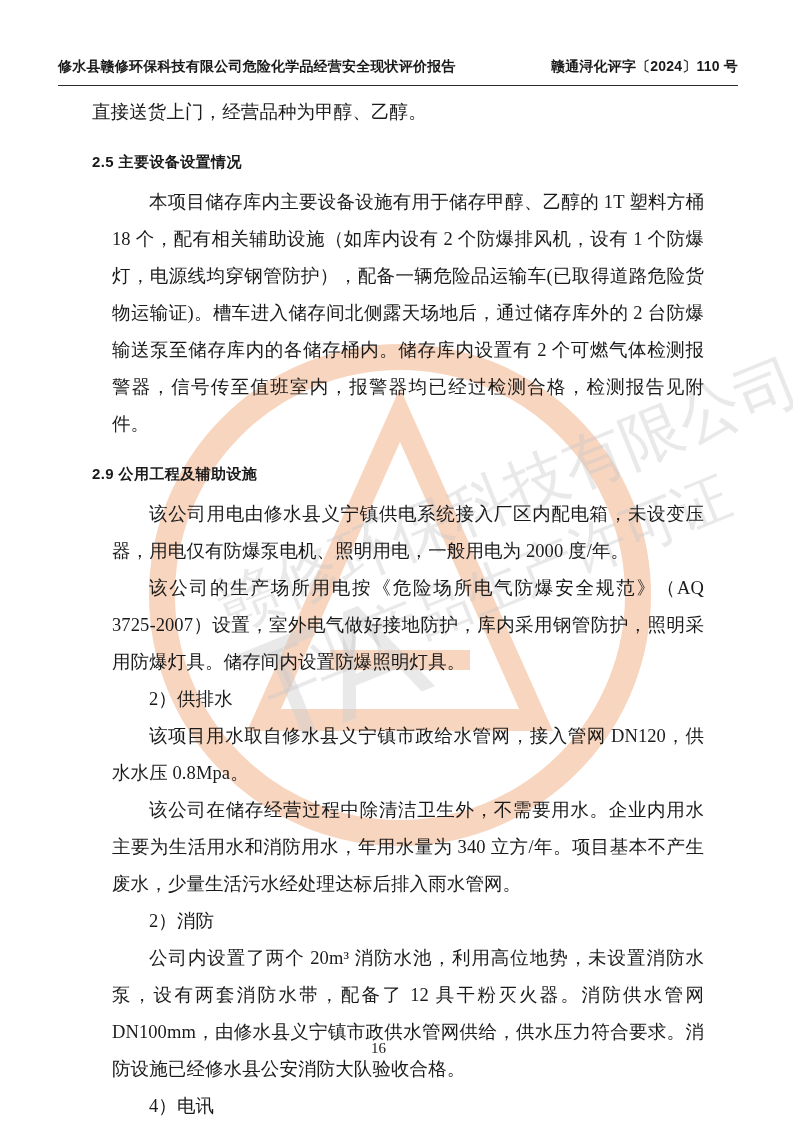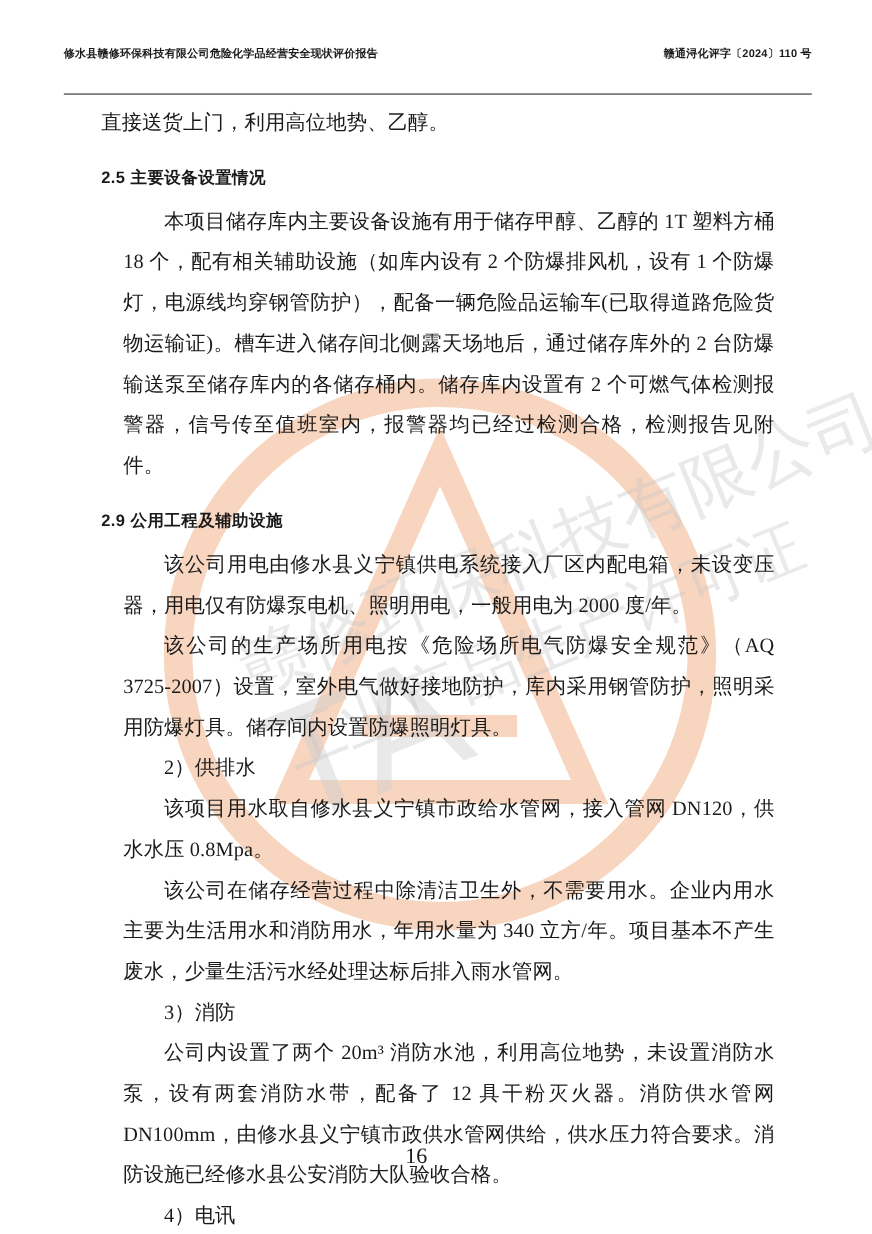--- a/index.html
+++ b/index.html
@@ -24,26 +24,26 @@
     left: 0; top: 0;
     width: 793px; height: 1122px;
     pointer-events: none;
     z-index: 0;
   }
 
   
   .header {
     position: absolute;
     left: 58px;
-    top: 42px;
+    top: 58px;
     width: 680px;
     display: flex;
     justify-content: space-between;
     align-items: flex-end;
-    font-size: 10px;
+    font-size: 14px;
     font-family: "Liberation Sans", sans-serif;
     font-weight: bold;
     letter-spacing: 0.2px;
     z-index: 2;
   }
   .header .left { white-space: nowrap; }
   .header .right { white-space: nowrap; }
   .header-rule {
     position: absolute;
     left: 58px;
@@ -80,21 +80,21 @@
     letter-spacing: 0.4px;
   }
 
   
   .page-number {
     position: absolute;
     left: 0;
     top: 1040px;
     width: 757px;
     text-align: center;
-    font-size: 20px;
+    font-size: 15px;
     font-family: "Liberation Serif", serif;
     z-index: 2;
   }
 </style>
 </head>
 <body>
 
 <div class="page">
 
   <svg class="watermark" viewBox="0 0 793 1122" xmlns="http://www.w3.org/2000/svg">
@@ -112,34 +112,34 @@
     </g>
   </svg>
 
   <div class="header">
     <span class="left">修水县赣修环保科技有限公司危险化学品经营安全现状评价报告</span>
     <span class="right">赣通浔化评字〔2024〕110 号</span>
   </div>
   <div class="header-rule"></div>
 
   <div class="content">
-    <p>直接送货上门，利用高位地势、乙醇。</p>
+    <p>直接送货上门，经营品种为甲醇、乙醇。</p>
 
     <h2>2.5 主要设备设置情况</h2>
     <p class="indent">本项目储存库内主要设备设施有用于储存甲醇、乙醇的 1T 塑料方桶 18 个，配有相关辅助设施（如库内设有 2 个防爆排风机，设有 1 个防爆灯，电源线均穿钢管防护），配备一辆危险品运输车(已取得道路危险货物运输证)。槽车进入储存间北侧露天场地后，通过储存库外的 2 台防爆输送泵至储存库内的各储存桶内。储存库内设置有 2 个可燃气体检测报警器，信号传至值班室内，报警器均已经过检测合格，检测报告见附件。</p>
 
     <h2>2.9 公用工程及辅助设施</h2>
     <p class="indent">该公司用电由修水县义宁镇供电系统接入厂区内配电箱，未设变压器，用电仅有防爆泵电机、照明用电，一般用电为 2000 度/年。</p>
     <p class="indent">该公司的生产场所用电按《危险场所电气防爆安全规范》（AQ 3725-2007）设置，室外电气做好接地防护，库内采用钢管防护，照明采用防爆灯具。储存间内设置防爆照明灯具。</p>
 
     <p class="indent">2）供排水</p>
     <p class="indent">该项目用水取自修水县义宁镇市政给水管网，接入管网 DN120，供水水压 0.8Mpa。</p>
     <p class="indent">该公司在储存经营过程中除清洁卫生外，不需要用水。企业内用水主要为生活用水和消防用水，年用水量为 340 立方/年。项目基本不产生废水，少量生活污水经处理达标后排入雨水管网。</p>
 
-    <p class="indent">3）消防</p>
+    <p class="indent">2）消防</p>
     <p class="indent">公司内设置了两个 20m³ 消防水池，利用高位地势，未设置消防水泵，设有两套消防水带，配备了 12 具干粉灭火器。消防供水管网 DN100mm，由修水县义宁镇市政供水管网供给，供水压力符合要求。消防设施已经修水县公安消防大队验收合格。</p>
 
     <p class="indent">4）电讯</p>
 
   </div>
 
   <div class="page-number">16</div>
 </div>
 
 </body></html>

